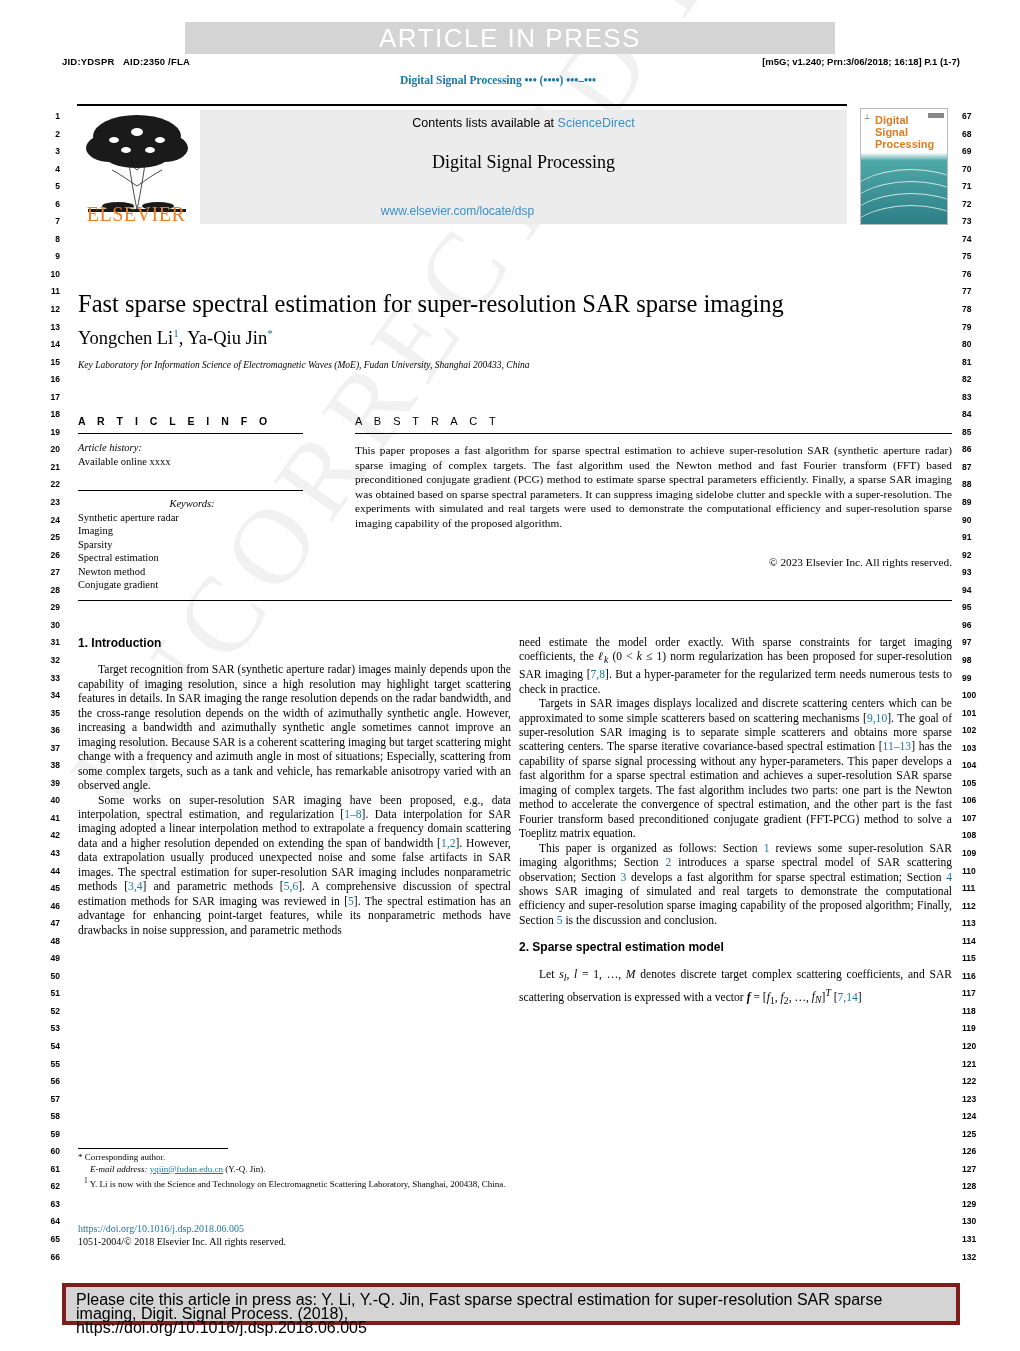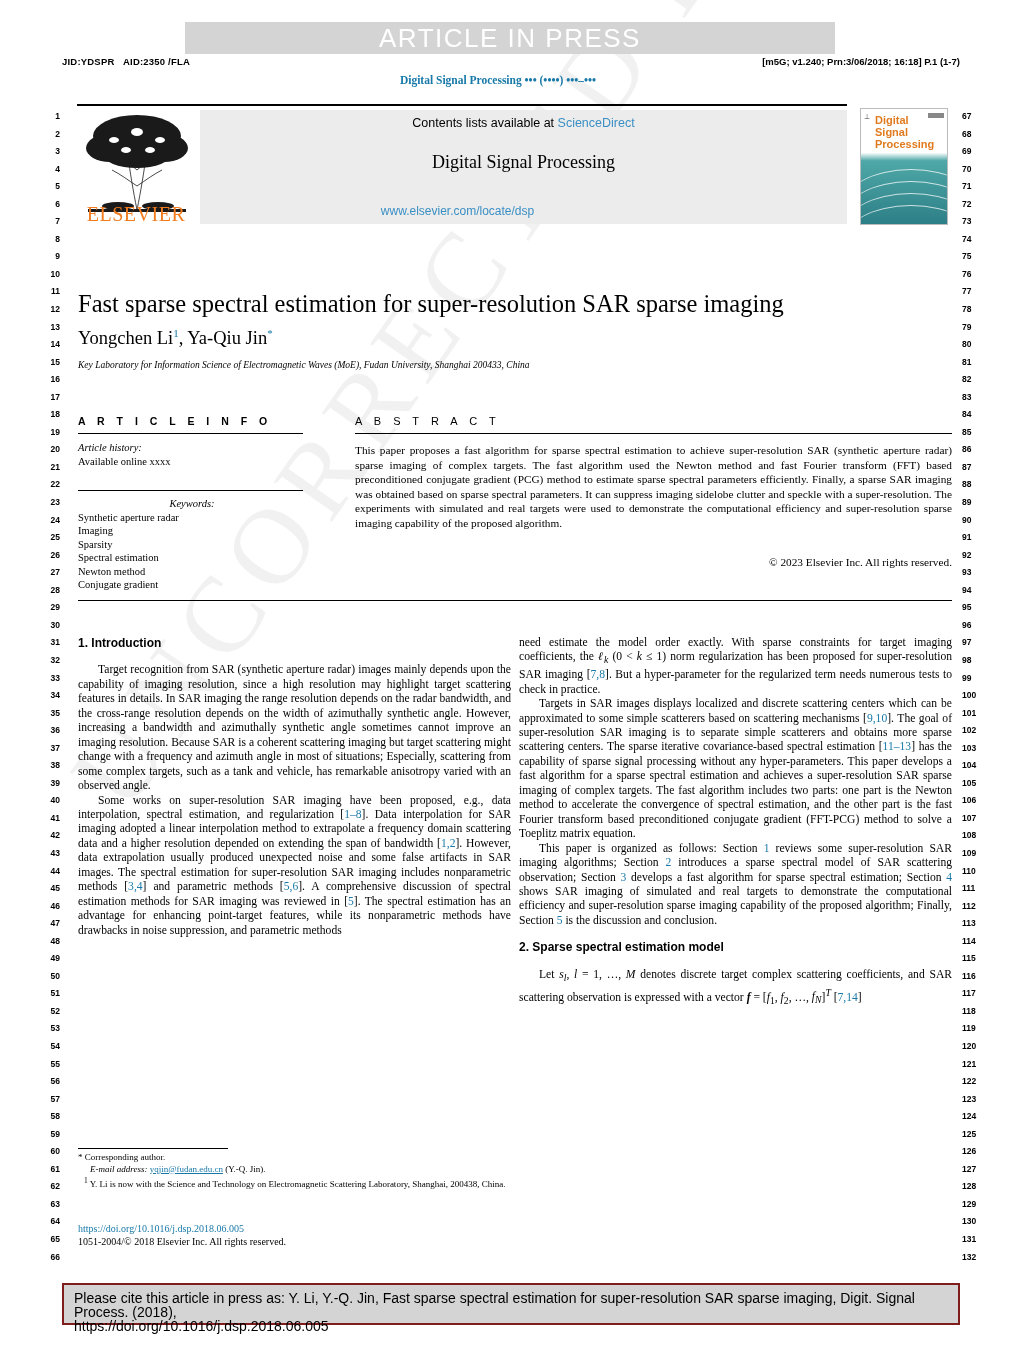--- a/index.html
+++ b/index.html
@@ -180,22 +180,22 @@
   .footnotes a { color: #1879a8; text-decoration: underline; }
   .doi-block {
     position: absolute; left: 78px; top: 1222px; width: 433px;
     font-size: 10px; line-height: 13px;
   }
   .doi-block .doi { color: #1879a8; }
 
   
   .cite-box {
     position: absolute; left: 62px; top: 1283px; width: 898px; height: 42px;
-    background: #d4d4d4; border: 2px solid #7f1d1d;
-    padding: 6px 10px; font-size: 14px; line-height: 14px;
+    background: #d4d4d4; border: 4px solid #7f1d1d;
+    padding: 6px 10px; font-size: 16px; line-height: 14px;
     font-family: "Liberation Sans", sans-serif;
   }
 
   
   .watermark {
     position: absolute; left: 250px; top: 330px; width: 620px; height: 820px;
     font-family: "Liberation Serif", serif; font-size: 108px;
     color: rgba(0,0,0,0.055); transform: rotate(-55deg);
     letter-spacing: 12px; pointer-events: none; white-space: nowrap;
   }

